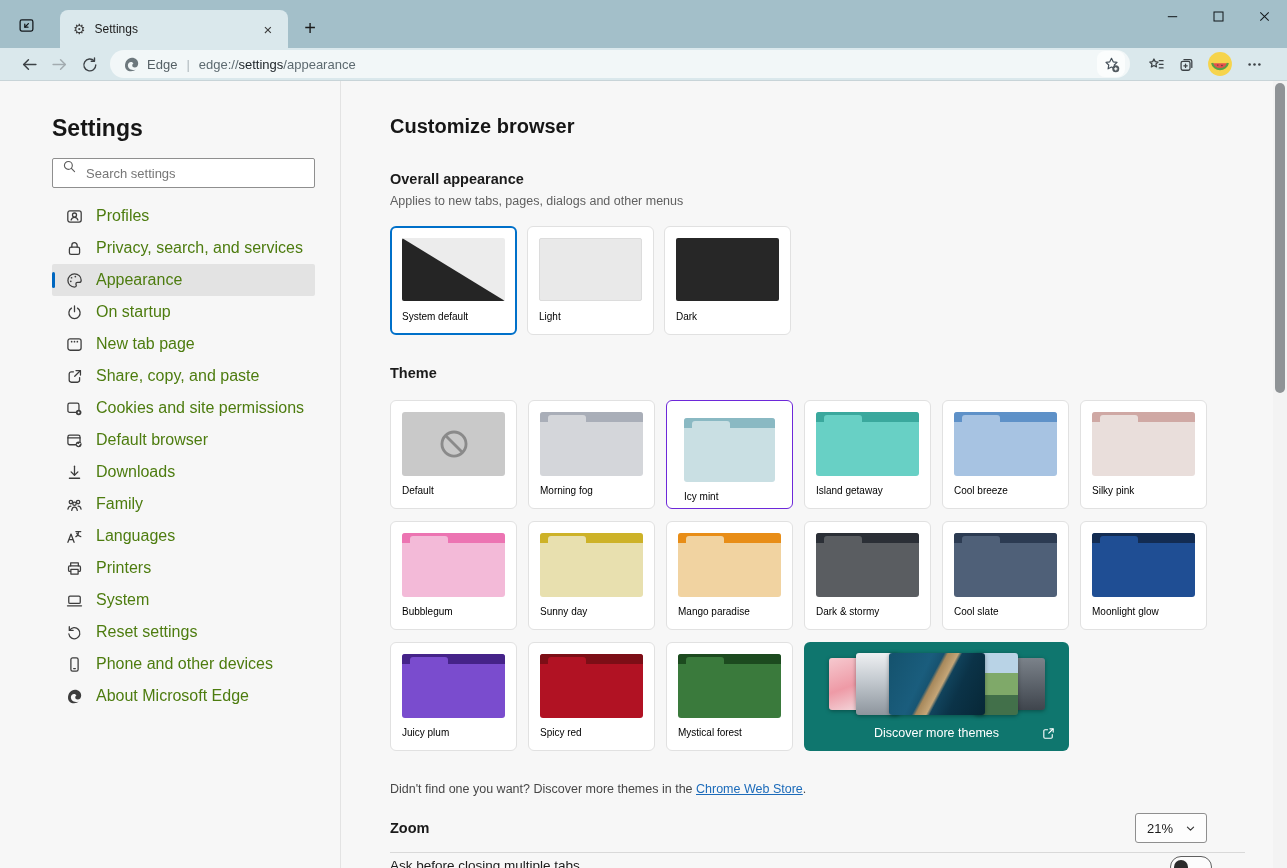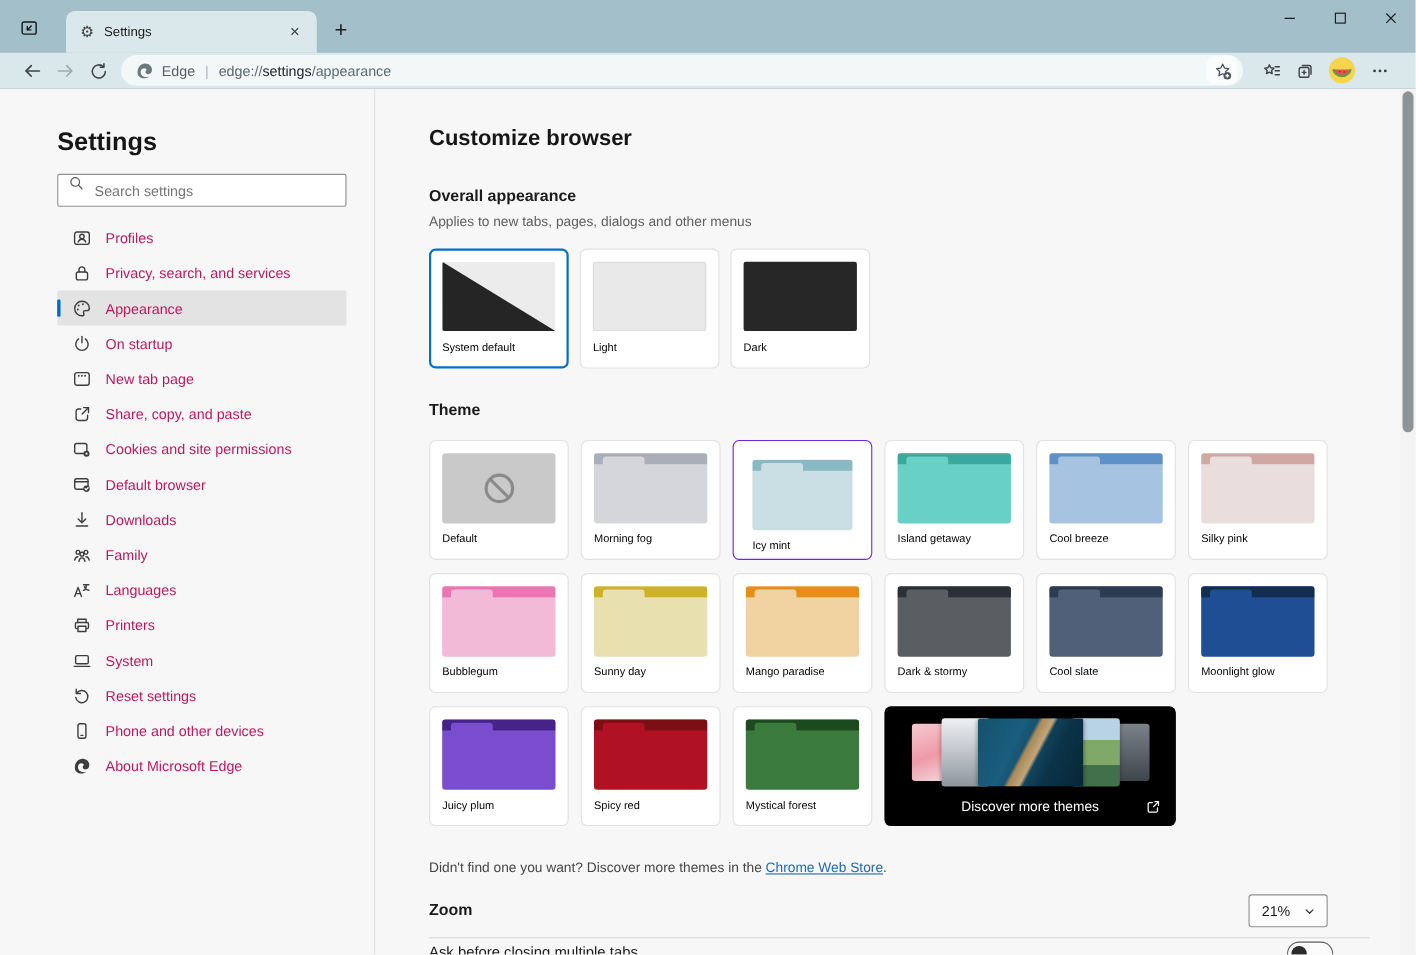--- a/index.html
+++ b/index.html
@@ -44,21 +44,21 @@
   .sidebar h1{font-size:23px;font-weight:600;margin-left:52px;line-height:28px;color:#161616}
   .searchbox{display:flex;gap:9px;width:263px;height:30px;margin:16px 0 12px 52px;background:#fff;border:1px solid #8f8f8f;border-radius:2px;padding:0 9px}
   .searchbox svg{width:15px;height:15px;color:#5b5b5b;flex:none}
   .searchbox input{border:none;outline:none;background:transparent;font-family:inherit;font-size:13px;color:#1b1b1b;width:100%}
   .searchbox input::placeholder{color:#767676}
   .nav-item{position:relative;display:flex;align-items:center;gap:13px;height:32px;margin-left:52px;width:263px;padding-left:14px;border-radius:2px;cursor:pointer}
   .nav-item.sel{background:#e3e3e3}
   .nav-item.sel::before{content:"";position:absolute;left:0;top:8px;width:3px;height:16px;border-radius:2px;background:#0067c0}
   .nicon{width:17px;height:17px;color:#3d3d3d;flex:none}
   .nicon svg{width:17px;height:17px;display:block}
-  .nlabel{font-size:13px;color:#be185d;white-space:nowrap}
+  .nlabel{font-size:16px;color:#4d7c0f;white-space:nowrap}
 
   
   .main{flex:1;padding:33px 0 0 49px;overflow:hidden}
   .inner{width:817px}
   .inner h2{font-size:20px;font-weight:600;line-height:24px;margin-bottom:33px;color:#161616}
   .sechead{font-size:14.5px;font-weight:700;line-height:17px;color:#1b1b1b}
   .desc{font-size:12.5px;line-height:15px;color:#606060;margin-top:6px}
 
   .appearance-row{display:flex;gap:10px;margin-top:17px}
   .card{width:127px;height:109px;background:#fff;border:1px solid #e1e1e1;border-radius:6px;padding:11px;cursor:pointer}
@@ -513,21 +513,21 @@
               </div>
               <div class="tlabel">Spicy red</div>
             </div>
             <div class="tile">
               <div class="tprev" style="background:#3a7a3c">
                 <div class="tbar" style="background:#1c4a1f"></div>
                 <div class="tnotch" style="background:#3a7a3c"></div>
               </div>
               <div class="tlabel">Mystical forest</div>
             </div>
-            <div class="discover" style="background:#000000">
+            <div class="discover" style="background:#0f766e">
               <div class="fan">
                 <div class="th th1"></div>
                 <div class="th th2"></div>
                 <div class="th th3"></div>
                 <div class="th th4"></div>
                 <div class="th th5"></div>
               </div>
               <div class="dlabel">Discover more themes</div>
               <span class="ext">
                 <svg viewBox="0 0 16 16" fill="none" stroke="currentColor" stroke-width="1.2" stroke-linecap="round" stroke-linejoin="round">

